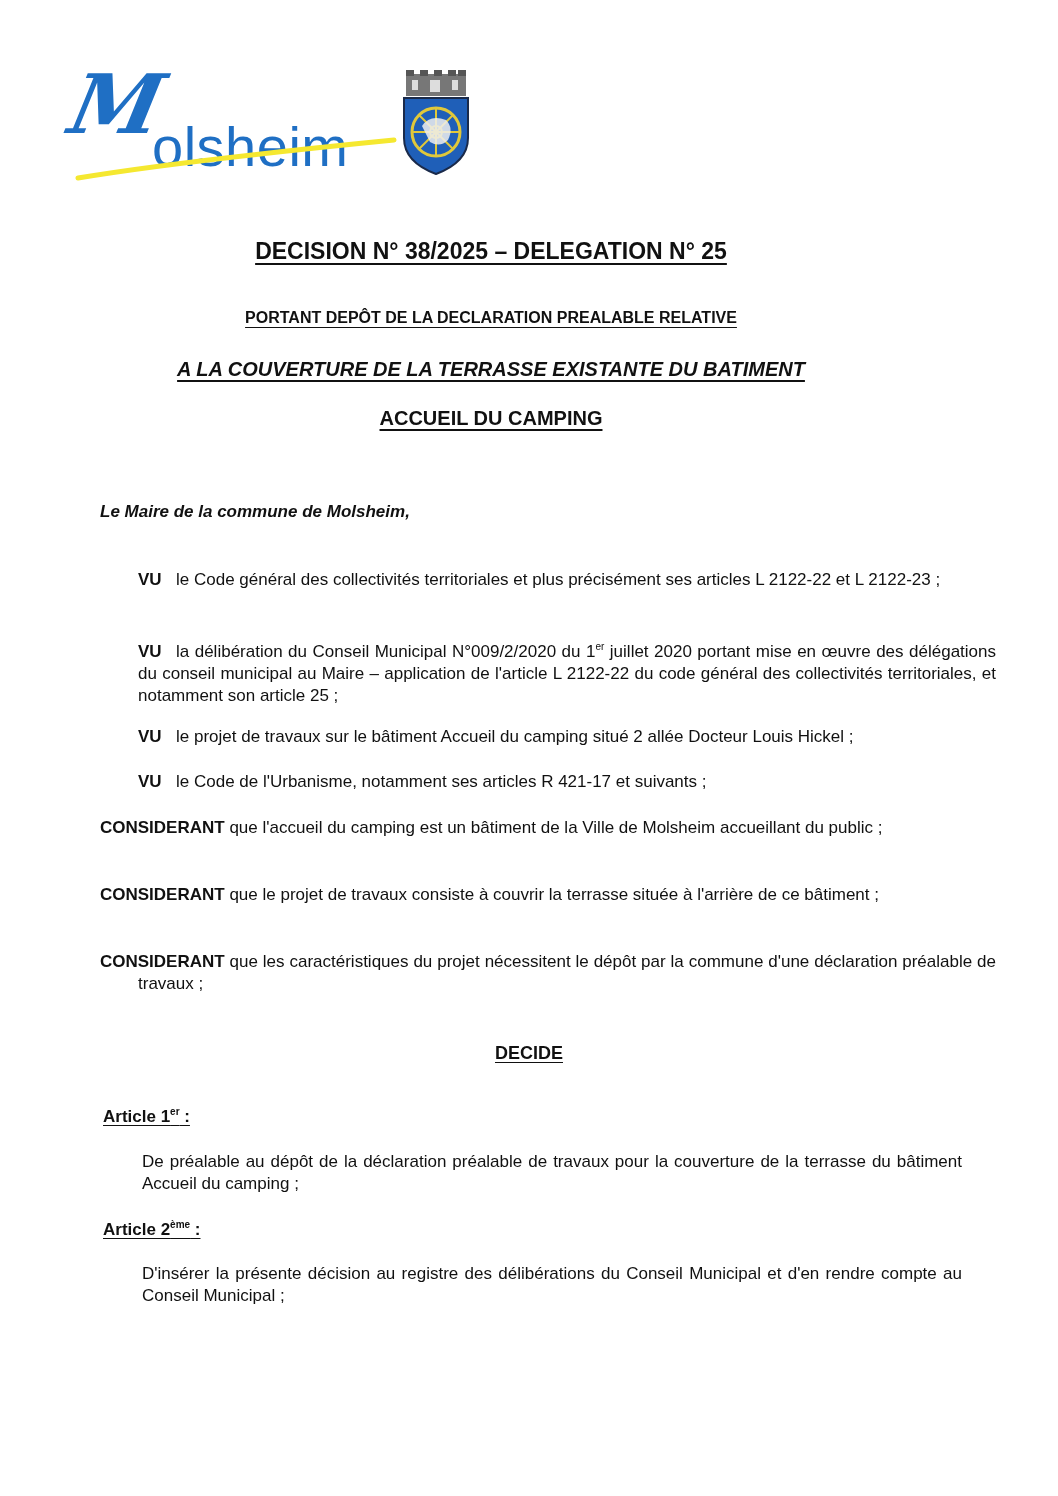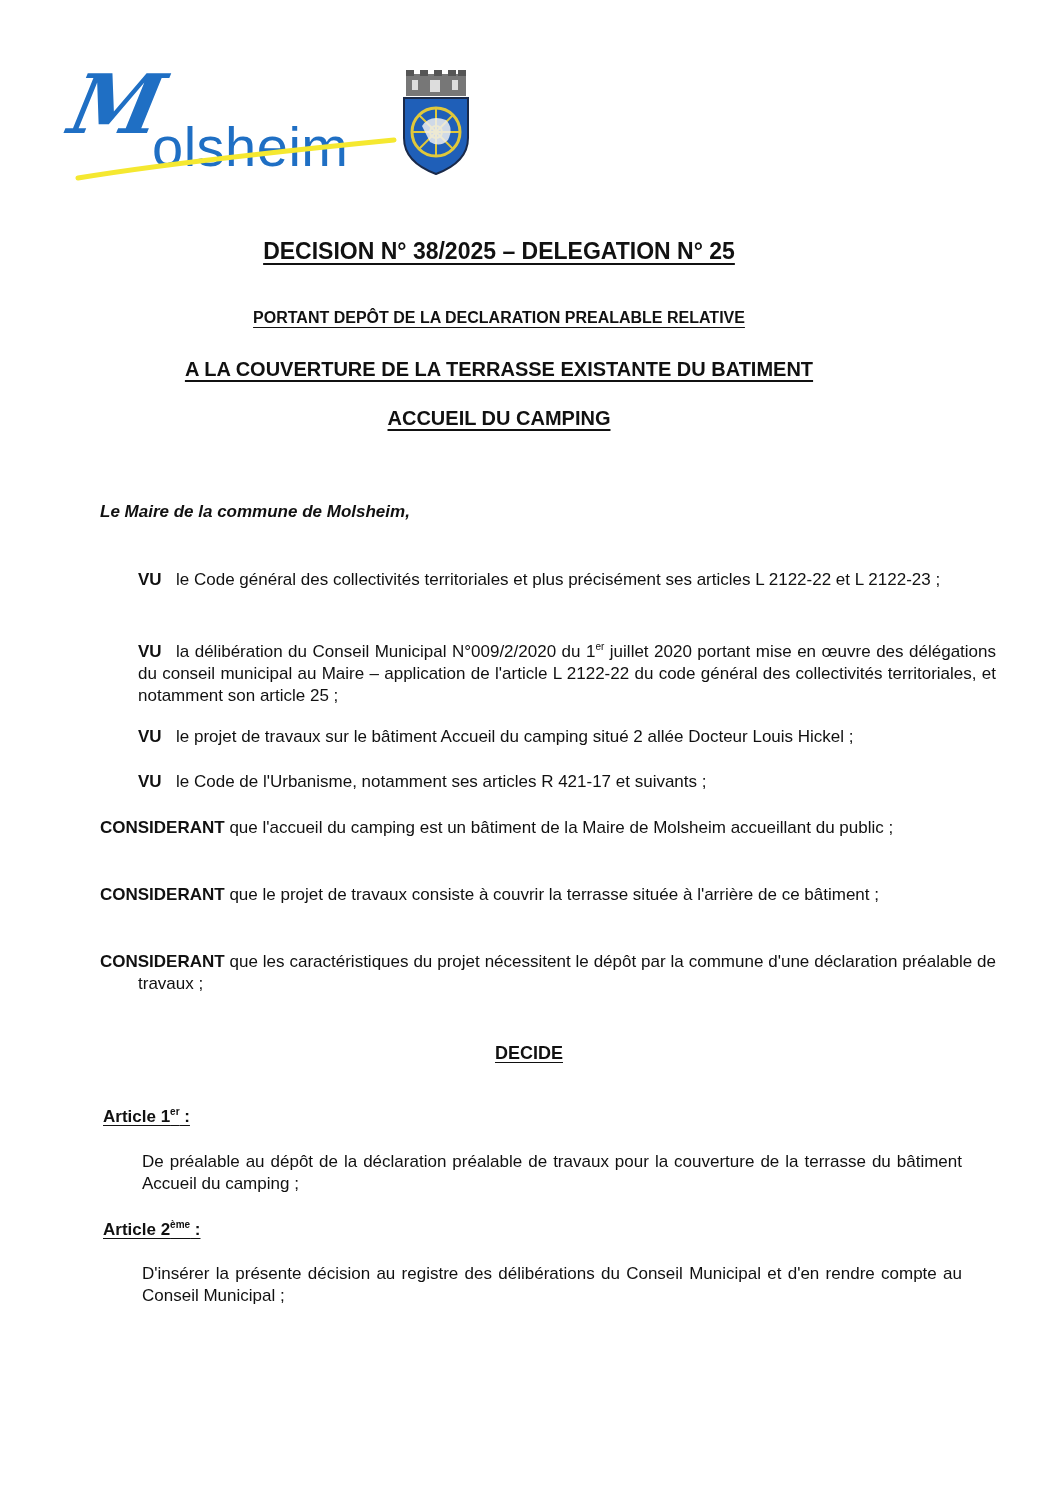--- a/index.html
+++ b/index.html
@@ -5,25 +5,25 @@
     html, body { margin: 0; padding: 0; background: #ffffff; }
     body { width: 1058px; height: 1496px; position: relative; overflow: hidden;
            font-family: "Liberation Sans", sans-serif; color: #111; }
     .logo { position: absolute; left: 72px; top: 56px; width: 410px; height: 135px; }
     .logo-text { position: absolute; left: 80px; top: 18px; font-size: 56px; color: #1f6fc4;
                  letter-spacing: 0.5px; font-family: "Liberation Sans", sans-serif; margin-top: 40px; }
     .logo-m { position: absolute; left: 0; top: 0; font-family: "DejaVu Serif", serif;
               font-style: italic; font-weight: bold; font-size: 82px; color: #1f6fc4; transform: skewX(-12deg); }
     .logo-swoosh { position: absolute; left: 0; top: 70px; }
     .crest { position: absolute; left: 328px; top: 14px; }
-    .title { position: absolute; left: 16px; width: 966px; text-align: center; font-weight: bold;
+    .title { position: absolute; left: 8px; width: 966px; text-align: center; font-weight: bold;
              text-decoration: underline; text-underline-offset: 4px; }
     .t1 { top: 238px; font-size: 23px; }
     .t2 { top: 309px; font-size: 16px; }
-    .t3 { top: 358px; font-size: 20px; }
+    .t3 { top: 358px; font-size: 20px; font-style: italic; }
     .t4 { top: 407px; font-size: 20px; }
     .intro { position: absolute; left: 100px; top: 502px; font-weight: bold; font-size: 17px; font-style: italic; }
     .para { position: absolute; left: 100px; width: 858px; font-size: 17px; line-height: 22px;
             text-align: justify; }
     .para .kw { font-weight: bold; }
     .vu { padding-left: 38px; text-indent: -38px; }
     .vu .kw { display: inline-block; width: 38px; text-indent: 0; margin-left: 38px; }
     .cons { padding-left: 38px; text-indent: -38px; }
     .decide { position: absolute; left: 0; width: 1058px; top: 1043px; text-align: center;
               font-weight: bold; font-size: 18px; text-decoration: underline; text-underline-offset: 3px; }
@@ -81,21 +81,21 @@
 
 <div class="para vu" style="top:726px">
   <span class="kw">VU</span><span>le projet de travaux sur le bâtiment Accueil du camping situé 2 allée Docteur Louis Hickel ;</span>
 </div>
 
 <div class="para vu" style="top:771px">
   <span class="kw">VU</span><span>le Code de l'Urbanisme, notamment ses articles R 421-17 et suivants ;</span>
 </div>
 
 <div class="para cons" style="top:817px">
-  <span class="kw">CONSIDERANT</span><span> que l'accueil du camping est un bâtiment de la Maire de Molsheim accueillant du public ;</span>
+  <span class="kw">CONSIDERANT</span><span> que l'accueil du camping est un bâtiment de la Ville de Molsheim accueillant du public ;</span>
 </div>
 
 <div class="para cons" style="top:884px">
   <span class="kw">CONSIDERANT</span><span> que le projet de travaux consiste à couvrir la terrasse située à l'arrière de ce bâtiment ;</span>
 </div>
 
 <div class="para cons" style="top:951px">
   <span class="kw">CONSIDERANT</span><span> que les caractéristiques du projet nécessitent le dépôt par la commune d'une déclaration préalable de travaux ;</span>
 </div>
 

